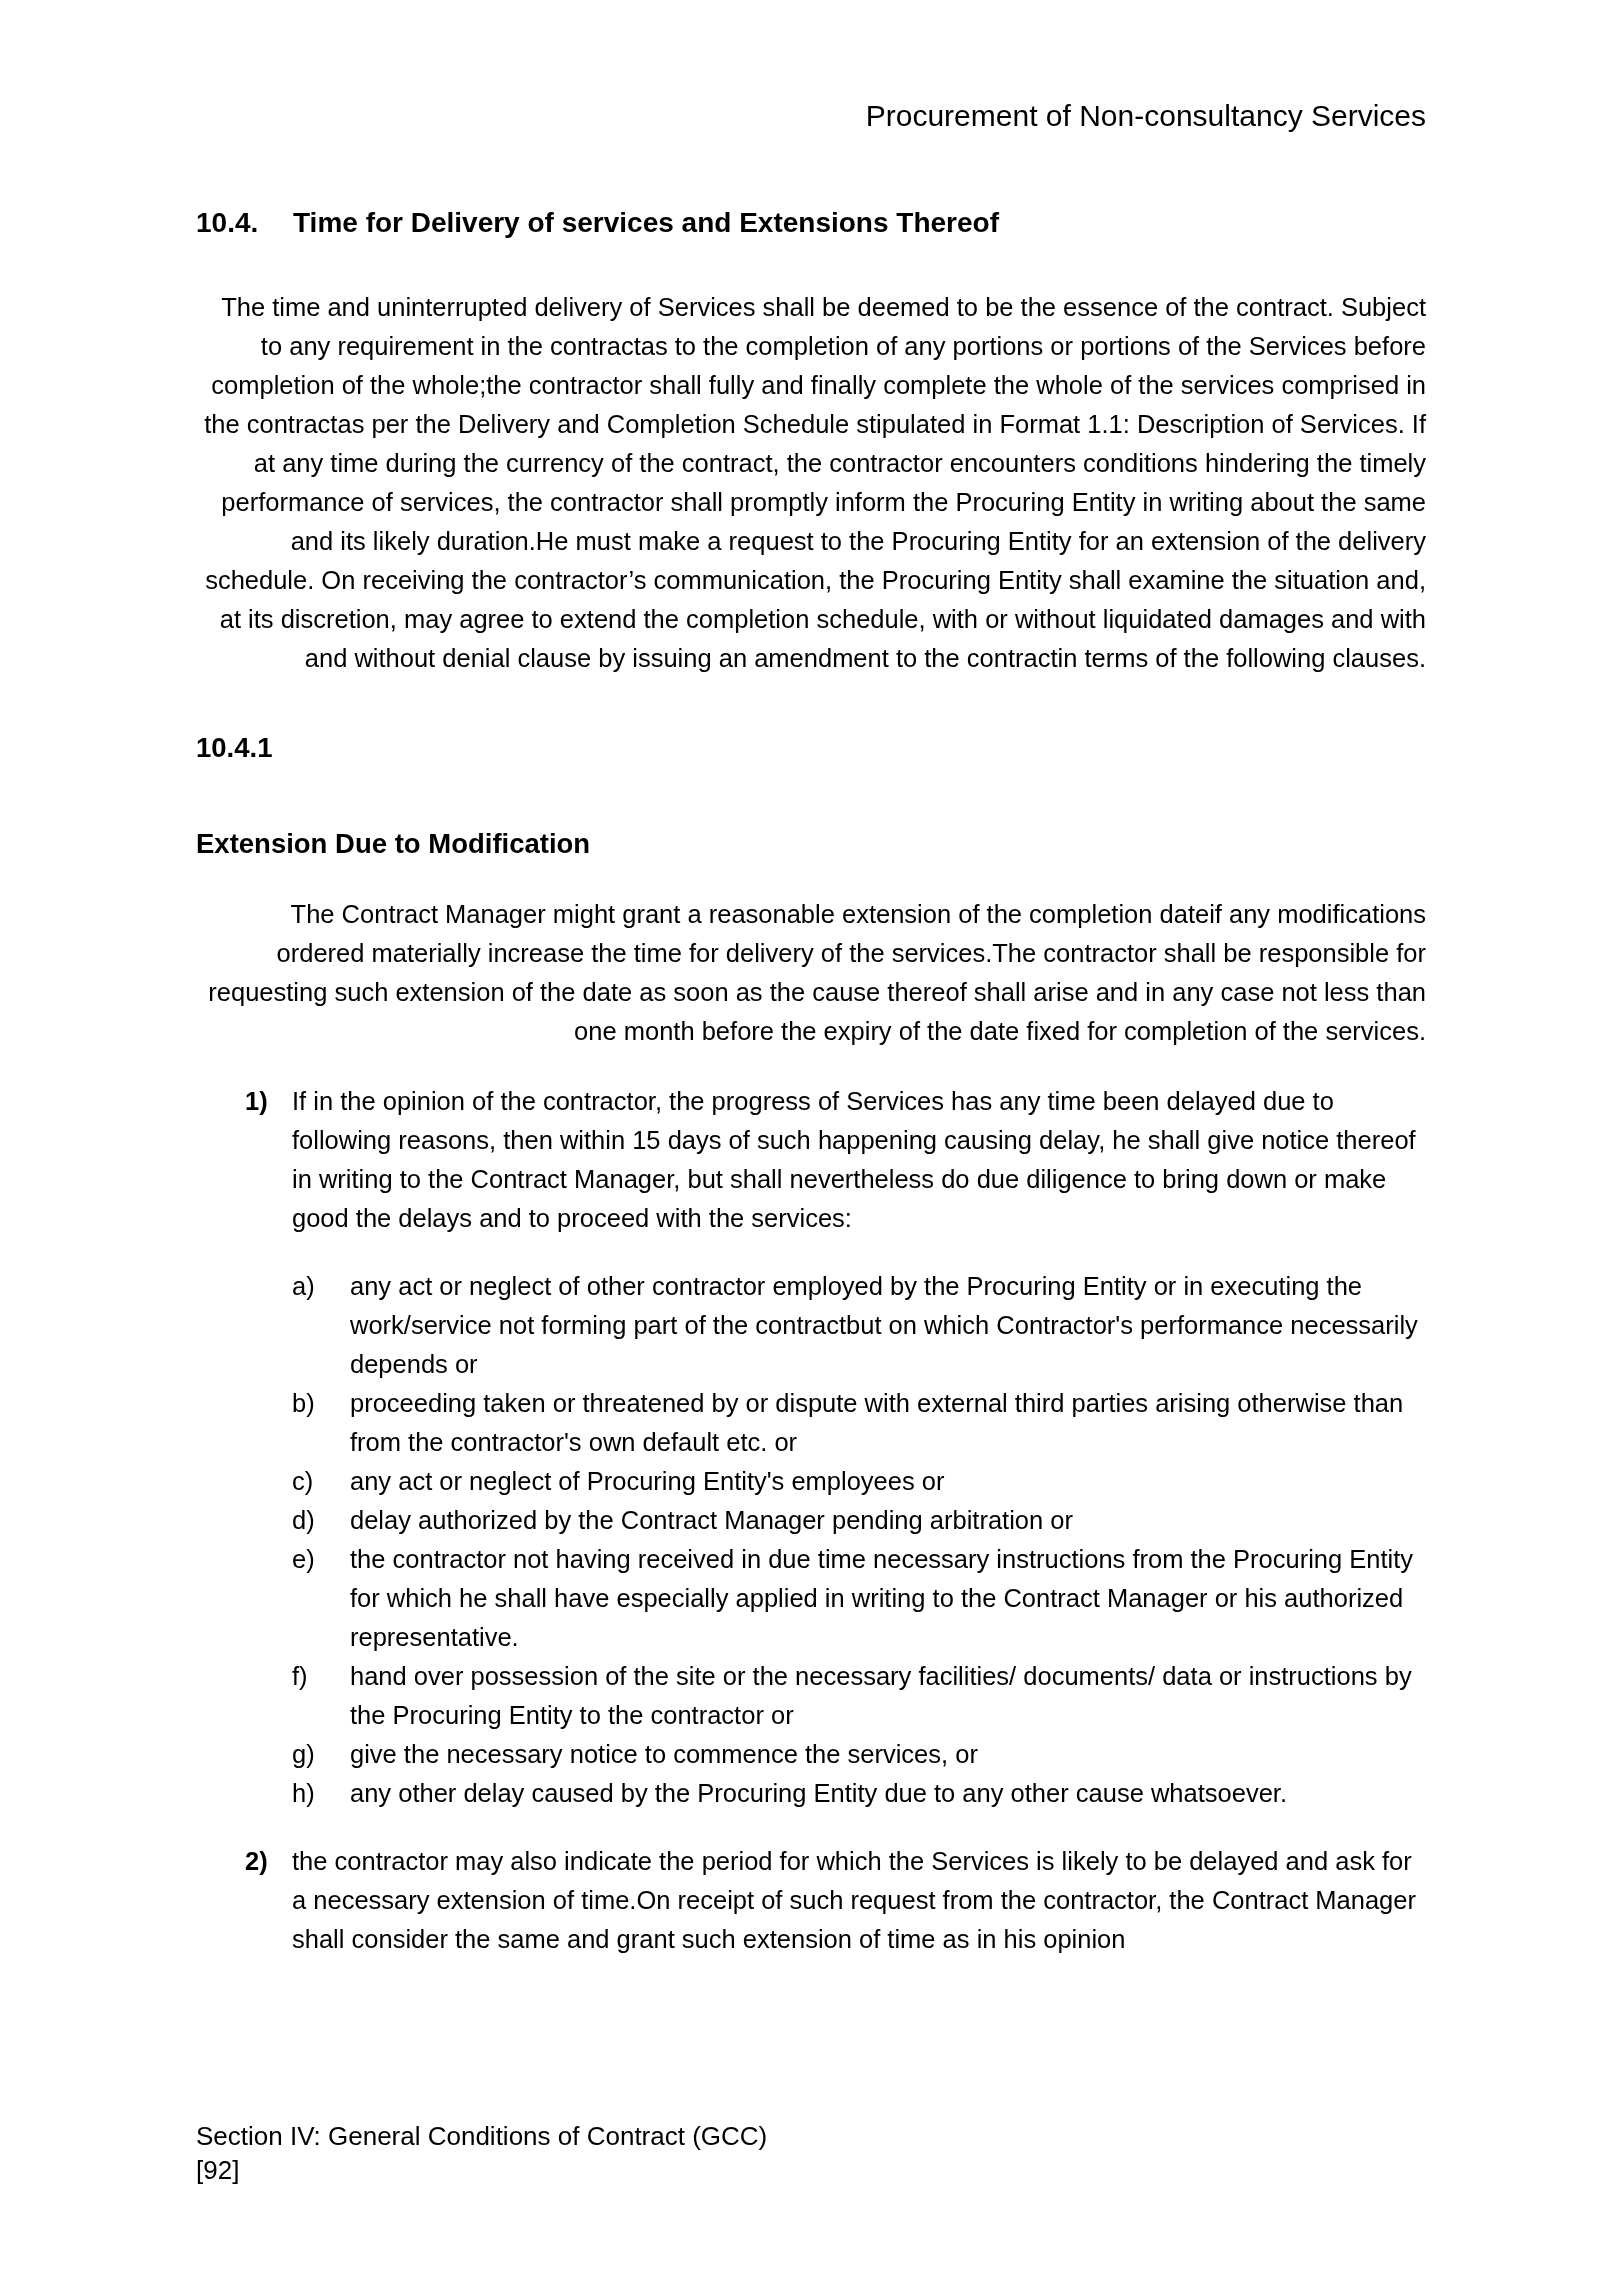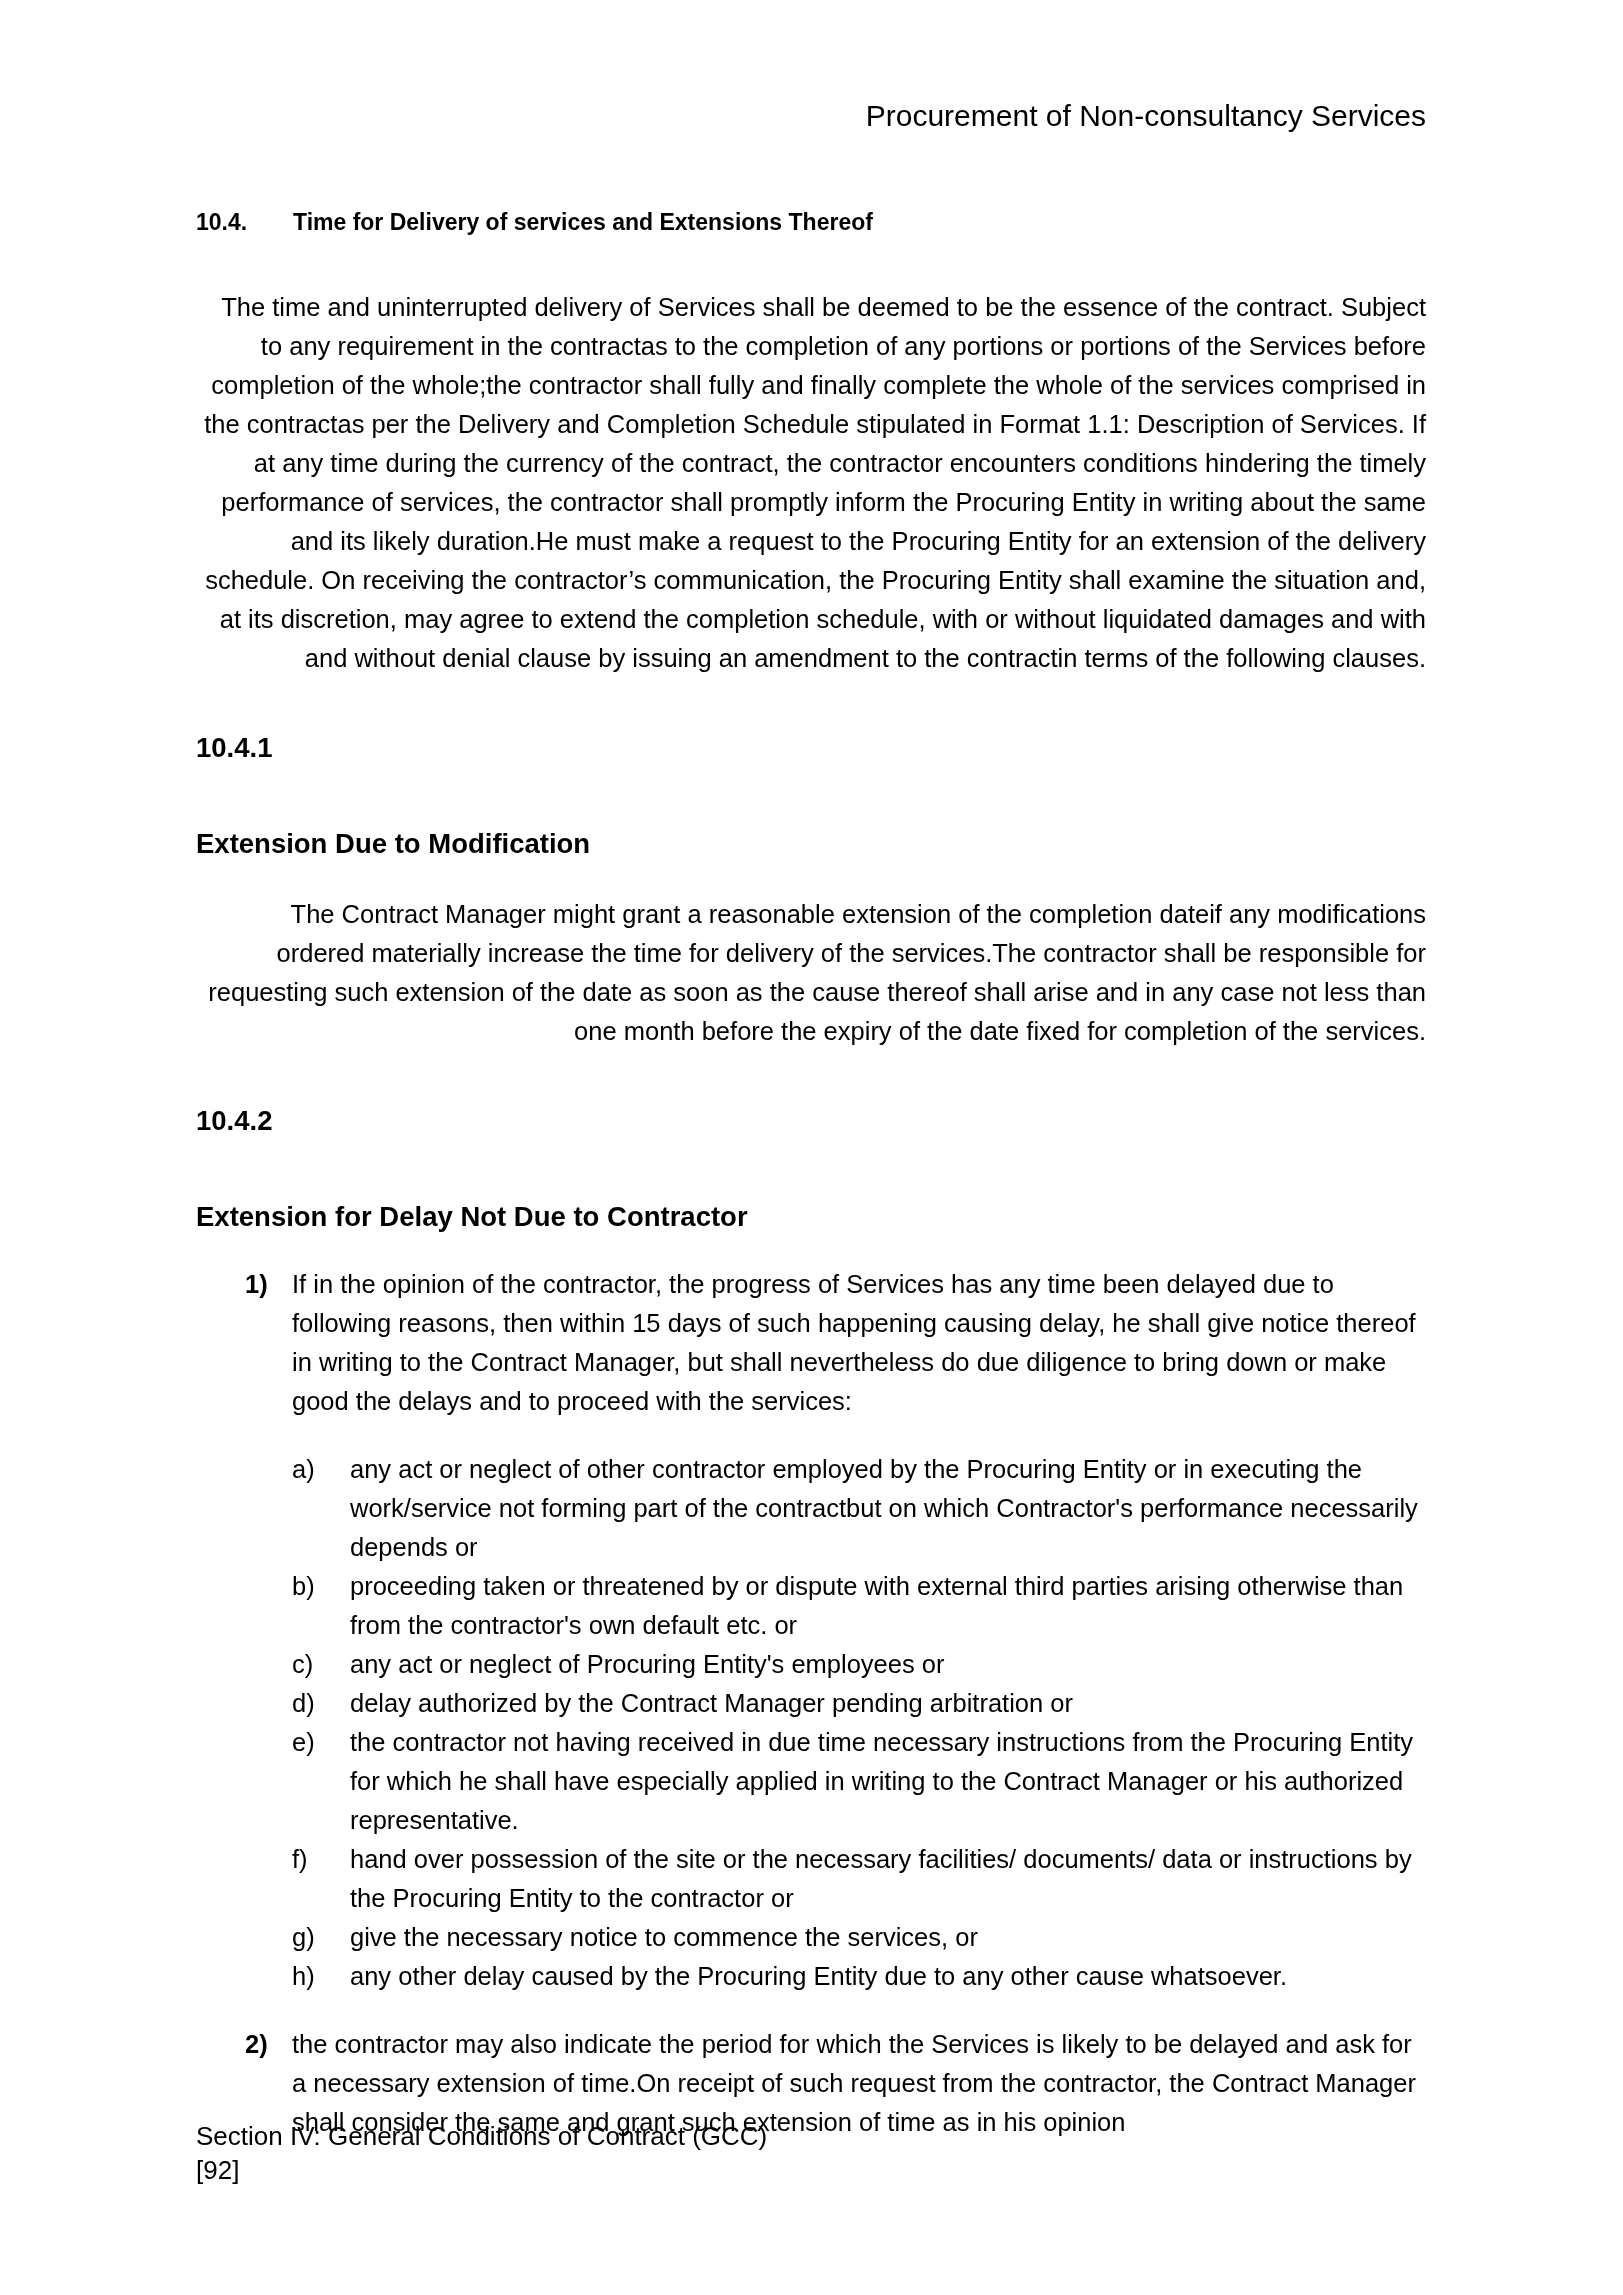--- a/index.html
+++ b/index.html
@@ -27,21 +27,21 @@
   }
   .content {
     position: absolute;
     top: 204px;
     left: 196px;
     width: 1230px;
   }
   .h-main {
     display: flex;
     margin: 0;
-    font-size: 23px;
+    font-size: 28px;
     font-weight: bold;
     line-height: 37px;
     justify-content: space-between;
   }
   .h-main .h-num { width: 97px; flex: 0 0 97px; }
   .h-main .h-title { flex: 1; }
   .h-sub {
     display: flex;
     margin: 52px 0 0 0;
     font-size: 27.5px;
@@ -113,24 +113,20 @@
 
     <p class="para">The time and uninterrupted delivery of Services shall be deemed to be the essence of the contract. Subject to any requirement in the contractas to the completion of any portions or portions of the Services before completion of the whole;the contractor shall fully and finally complete the whole of the services comprised in the contractas per the Delivery and Completion Schedule stipulated in Format 1.1: Description of Services. If at any time during the currency of the contract, the contractor encounters conditions hindering the timely performance of services, the contractor shall promptly inform the Procuring Entity in writing about the same and its likely duration.He must make a request to the Procuring Entity for an extension of the delivery schedule. On receiving the contractor’s communication, the Procuring Entity shall examine the situation and, at its discretion, may agree to extend the completion schedule, with or without liquidated damages and with and without denial clause by issuing an amendment to the contractin terms of the following clauses.</p>
 
     <h2 class="h-sub">
       <span class="h-num">10.4.1</span>
       <span class="h-title">Extension Due to Modification</span>
     </h2>
 
     <p class="para">The Contract Manager might grant a reasonable extension of the completion dateif any modifications ordered materially increase the time for delivery of the services.The contractor shall be responsible for requesting such extension of the date as soon as the cause thereof shall arise and in any case not less than one month before the expiry of the date fixed for completion of the services.</p>
 
-    <h2 class="h-sub">
-      <span class="h-num">10.4.2</span>
-      <span class="h-title">Extension for Delay Not Due to Contractor</span>
-    </h2>
 
     <div class="num-item">
       <span class="num-marker">1)</span>
       <div class="num-text">If in the opinion of the contractor, the progress of Services has any time been delayed due to following reasons, then within 15 days of such happening causing delay, he shall give notice thereof in writing to the Contract Manager, but shall nevertheless do due diligence to bring down or make good the delays and to proceed with the services:</div>
     </div>
 
     <div class="alpha-list">
       <div class="alpha-item">
         <span class="alpha-marker">a)</span>
         <div class="alpha-text">any act or neglect of other contractor employed by the Procuring Entity or in executing the work/service not forming part of the contractbut on which Contractor's performance necessarily depends or</div>

